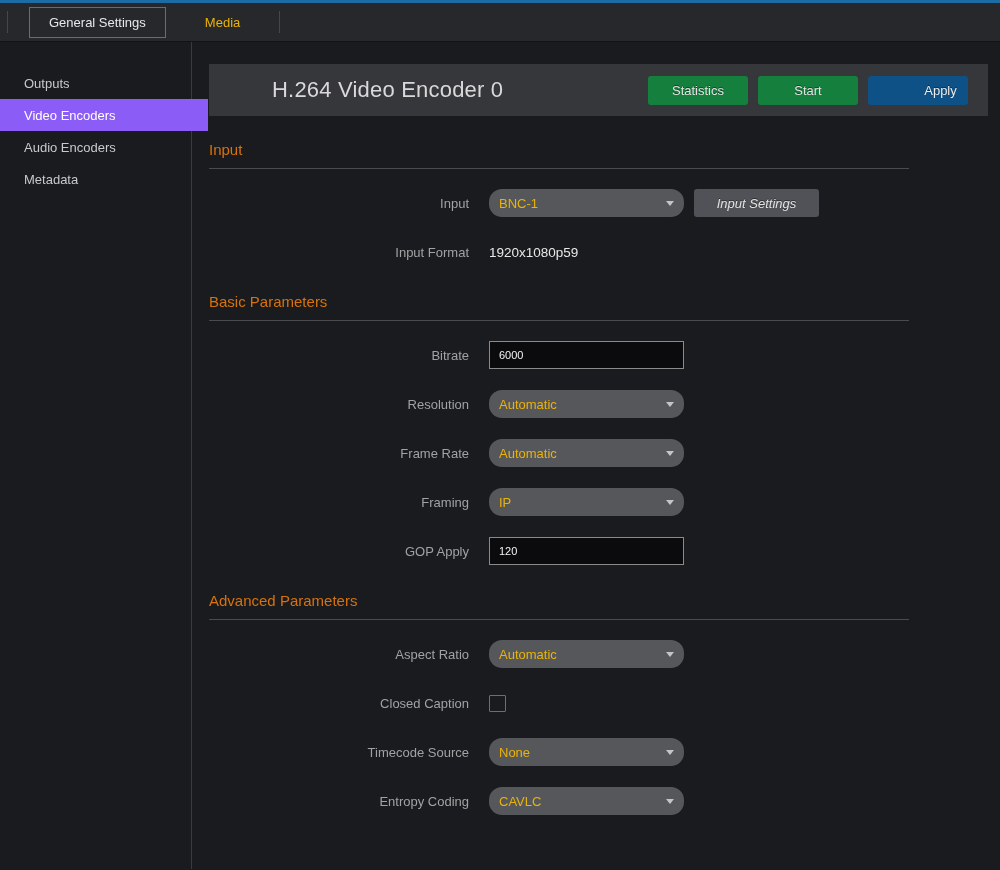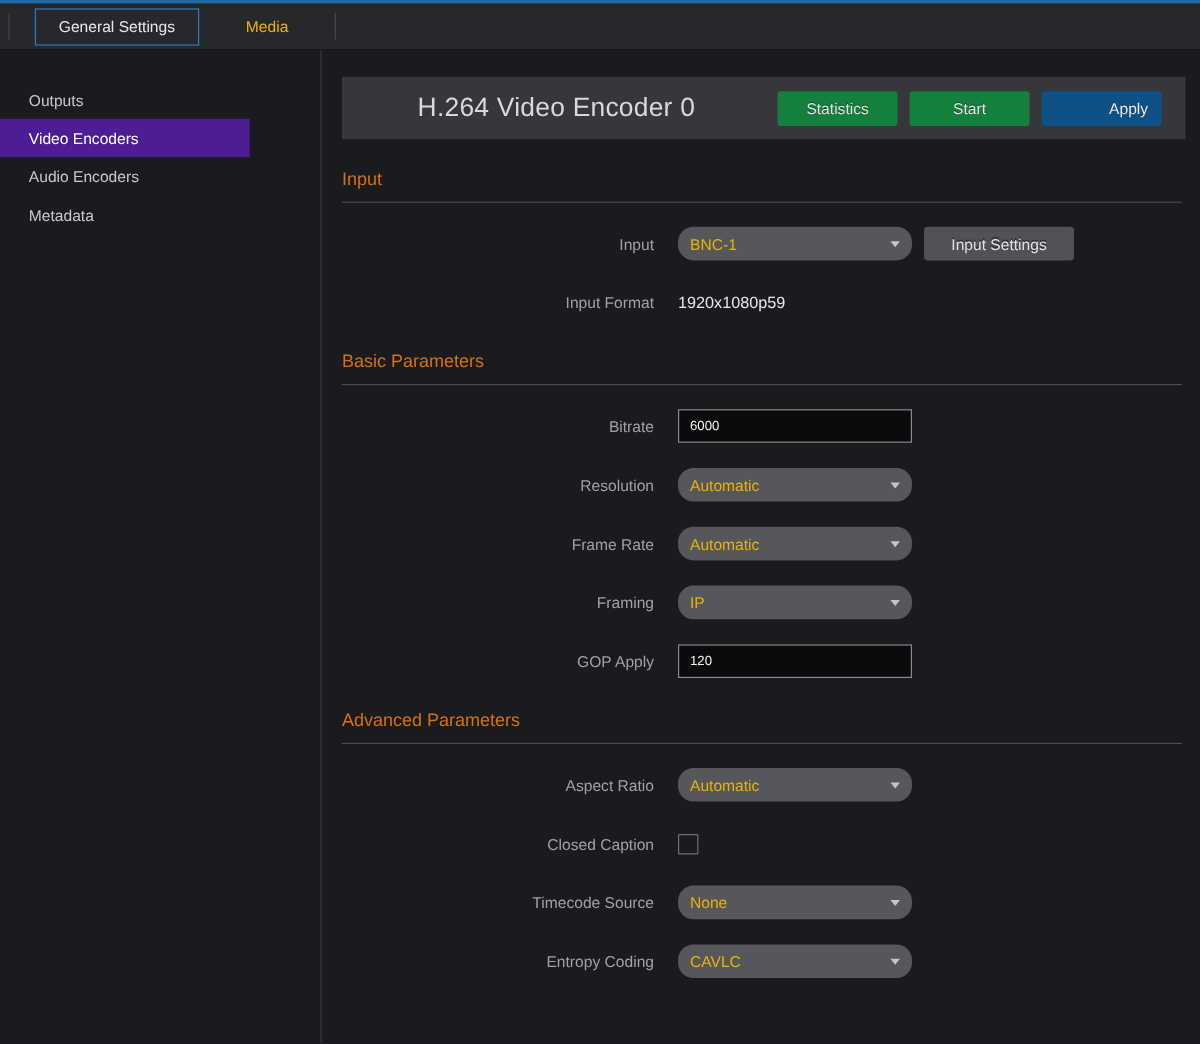--- a/index.html
+++ b/index.html
@@ -20,26 +20,26 @@
   .tab-sep { width:1px; height:22px; background:#46474A; }
   .tab {
     height:31px; display:flex; align-items:center;
     padding:0 19px; font-size:13px; color:#eab308;
     border:1px solid transparent; cursor:pointer; white-space:nowrap;
   }
   .tab.active { border-color:#2D7CBD; color:#E8E8E8; margin-left:2px; margin-right:0; }
 
   
   .content { display:flex; height:827px; }
-  .sidebar { width:268px; border-right:1px solid #3A3B3E; padding-top:25px; flex:none; }
+  .sidebar { width:192px; border-right:1px solid #3A3B3E; padding-top:25px; flex:none; }
   .side-item {
     width:208px; height:32px; display:flex; align-items:center;
     padding-left:24px; font-size:13px; color:#C9C9CB; cursor:pointer;
   }
-  .side-item.active { background:#4c1d95; color:#FFFFFF; }
+  .side-item.active { background:#8b5cf6; color:#FFFFFF; }
 
   .main { flex:1; padding:22px 12px 0 17px; }
 
   
   .panel-header {
     height:52px; background:#36373B; display:flex; align-items:center;
     padding:0 20px;
   }
   .panel-title { flex:1; font-size:22px; color:#D9D9D9; letter-spacing:.2px;margin-left:43px; }
   .btn {
@@ -78,20 +78,21 @@
     width:195px; height:28px; background:#0B0B0D; border:1px solid #8A8A8A;
     color:#F2F2F2; font-size:11px; padding:0 9px;
     font-family:"Liberation Sans", sans-serif;
   }
   .static-value { font-size:13.5px; color:#E8E8E8; }
   .settings-btn {
     margin-left:10px; min-width:125px; height:28px; border:none; border-radius:3px;
     background:#515257; color:#E4E4E4; font-size:13px; padding:0 15px;
     font-family:"Liberation Sans", sans-serif; cursor:pointer;
     text-shadow:0 -1px 0 rgba(0,0,0,.45);
+    font-style:italic;
   }
   .checkbox {
     appearance:none; -webkit-appearance:none; width:17px; height:17px;
     border:1px solid #6E6E6E; background:transparent; border-radius:1px;
     cursor:pointer;
   }
 </style>
 </head>
 <body>
 

